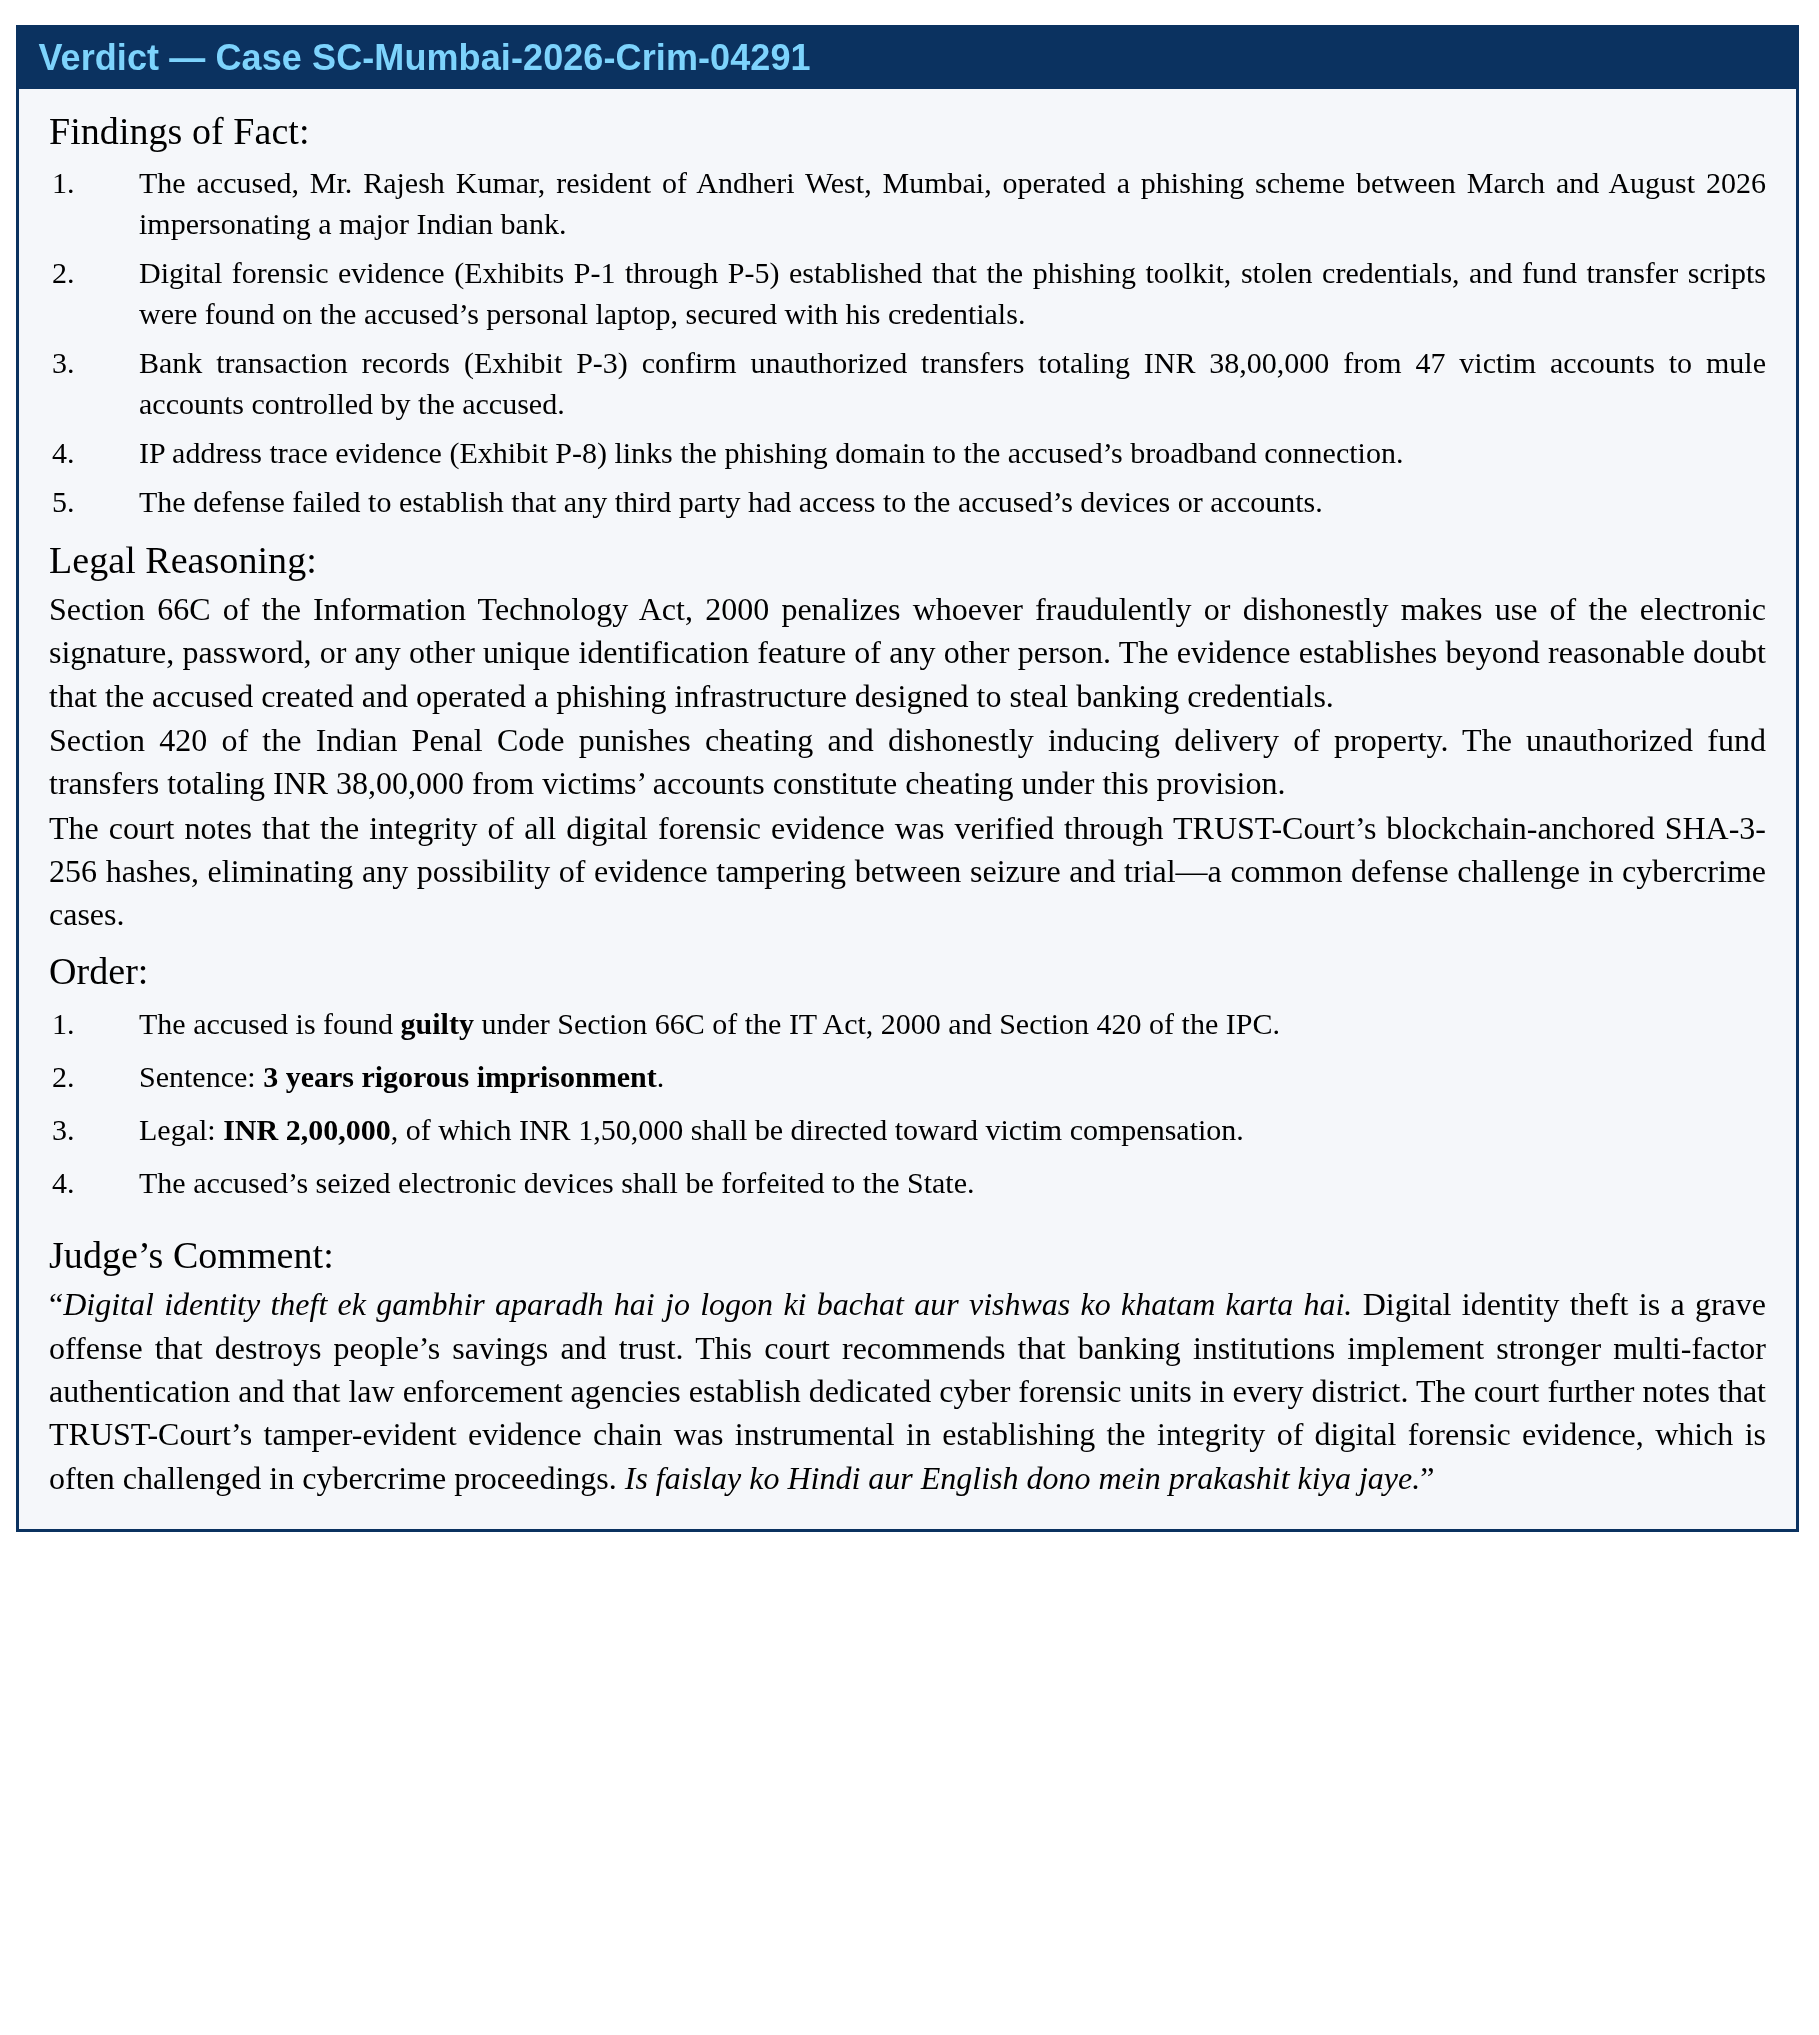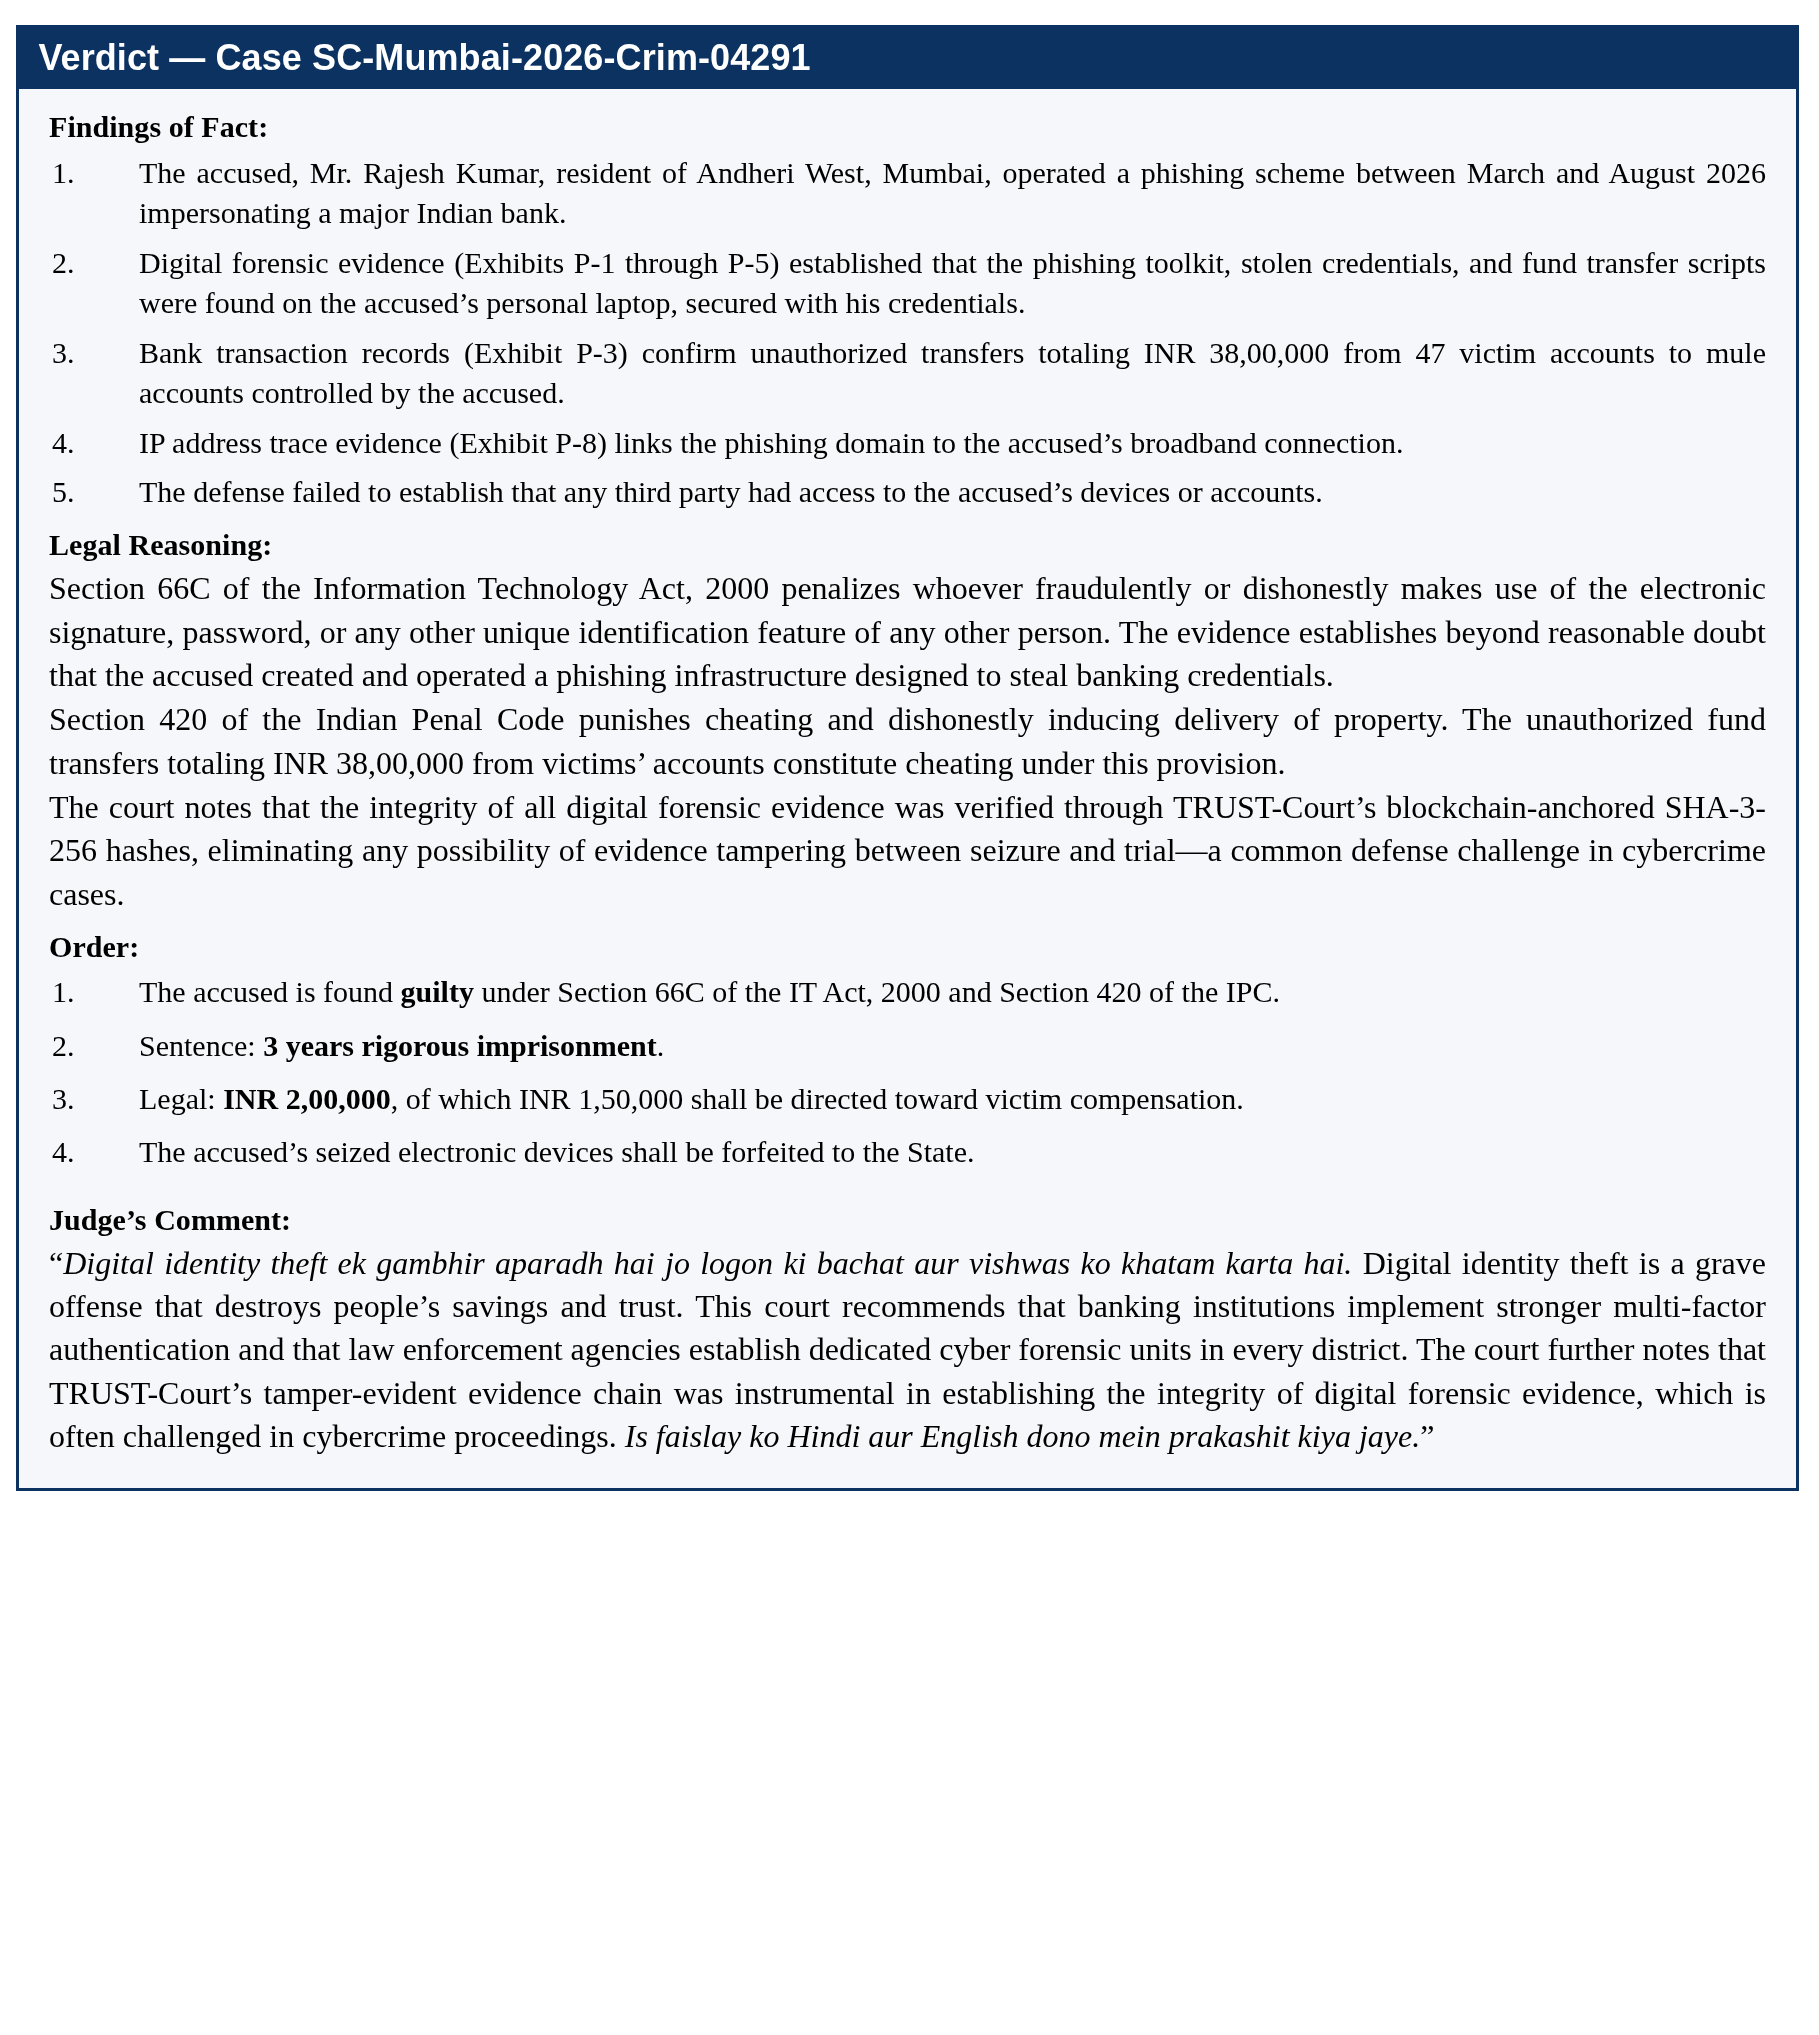--- a/index.html
+++ b/index.html
@@ -39,22 +39,22 @@
   }
 
   
   .verdict-body {
     background: #f5f7fa;
     padding: 18.4px 30px 28px 30px;
   }
 
   h2.section-heading {
     font-family: "Liberation Serif", "DejaVu Serif", serif;
-    font-weight: bold;
-    font-size: 30px;
+    font-weight: normal;
+    font-size: 38px;
     margin: 0 0 2.9px 0;
     line-height: 1.30;
     letter-spacing: 0.05px;
   }
   h2.section-heading.tight-top { margin-top: 10.6px; }
 
   
   p.para {
     font-size: 32px;
     line-height: 1.355;
@@ -98,21 +98,21 @@
   .ital { font-style: italic; }
 
   .spacer-sm { height: 9.7px; }
   .spacer-md { height: 14.5px; }
 </style>
 </head>
 <body>
 
 <div class="verdict-box" style="border-color: rgb(11, 50, 96);">
 
-  <div class="verdict-header" style="background: rgb(11, 50, 96); color: #ffffff;">
+  <div class="verdict-header" style="background: rgb(11, 50, 96); color: #7dd3fc;">
     <span>Verdict — Case SC-Mumbai-2026-Crim-04291</span>
   </div>
 
   <div class="verdict-body" style="background: rgb(245, 247, 250); color: rgb(0, 0, 0);">
 
     <h2 class="section-heading">Findings of Fact:</h2>
 
     <ol class="num-list">
       <li>
         <span>The accused, Mr. Rajesh Kumar, resident of Andheri West, Mumbai, operated a phishing scheme between March and August 2026 impersonating a major Indian bank.</span>

